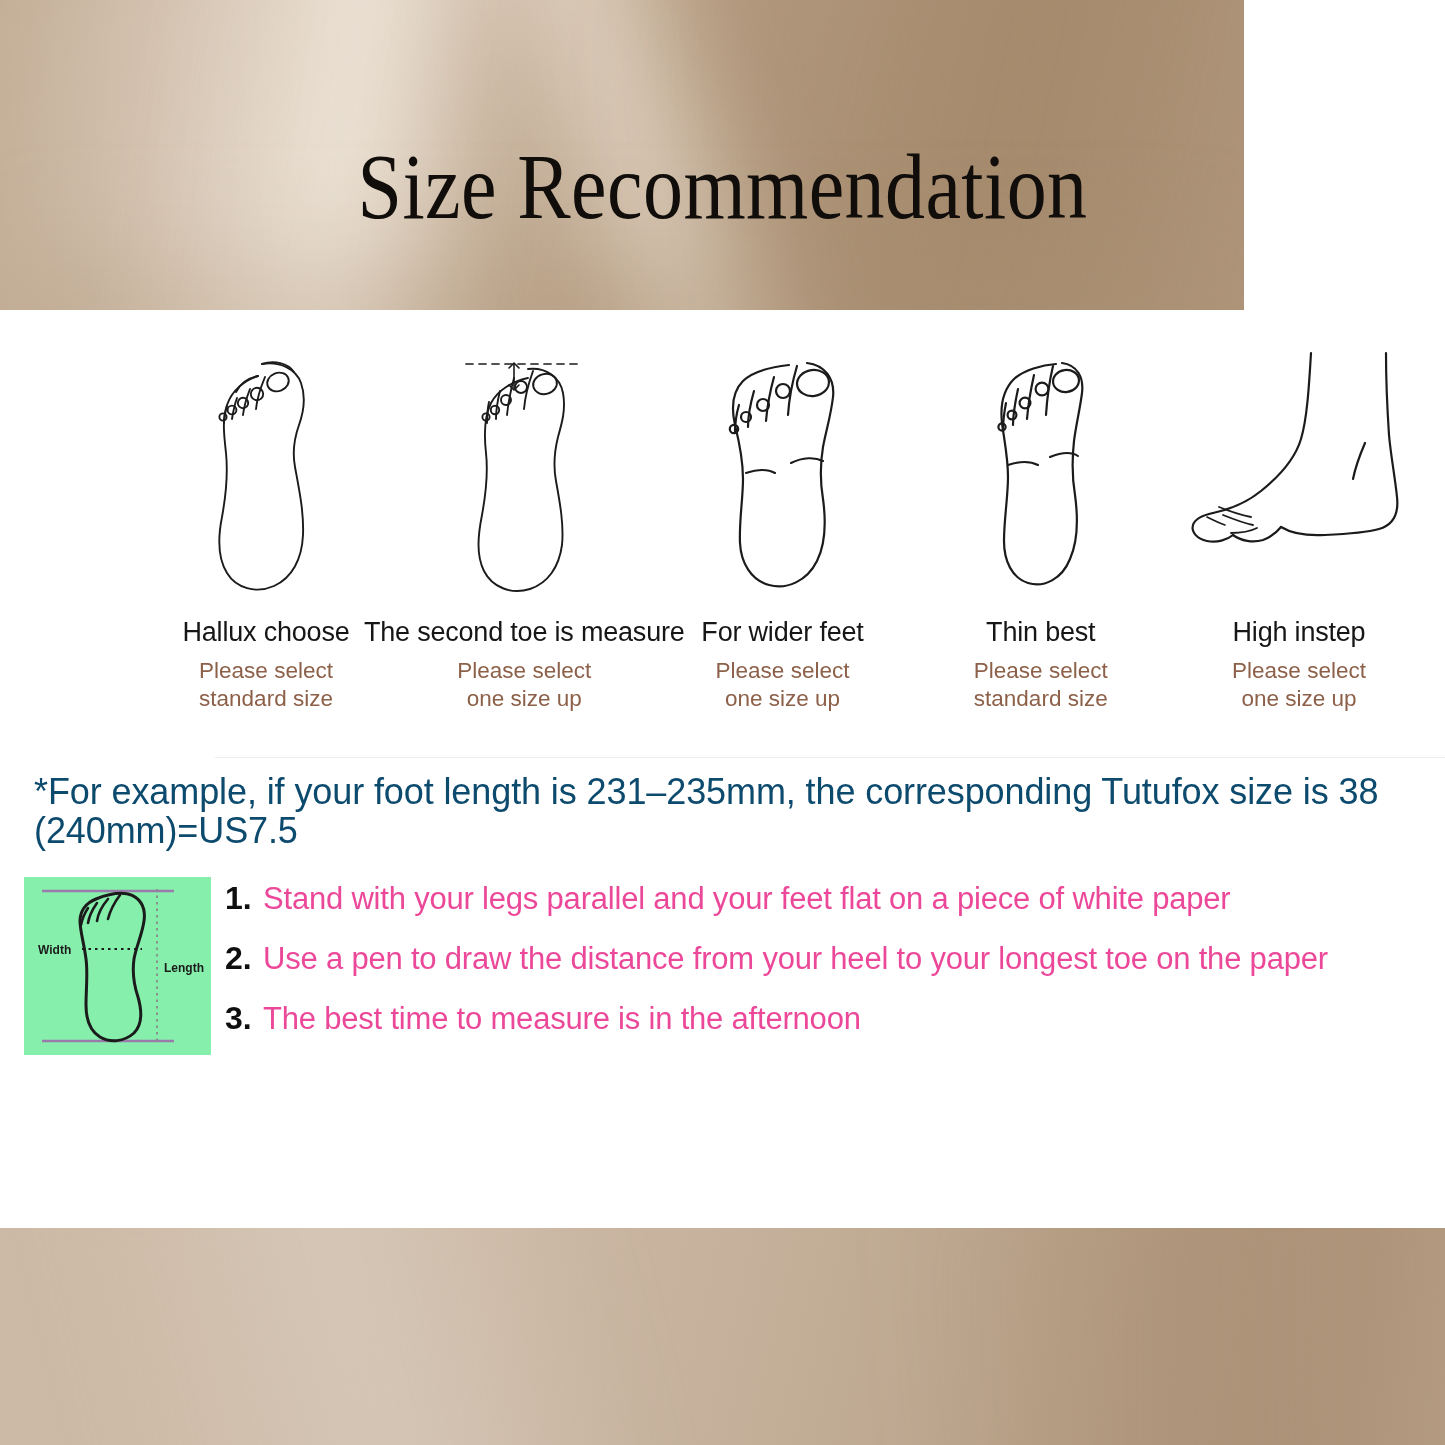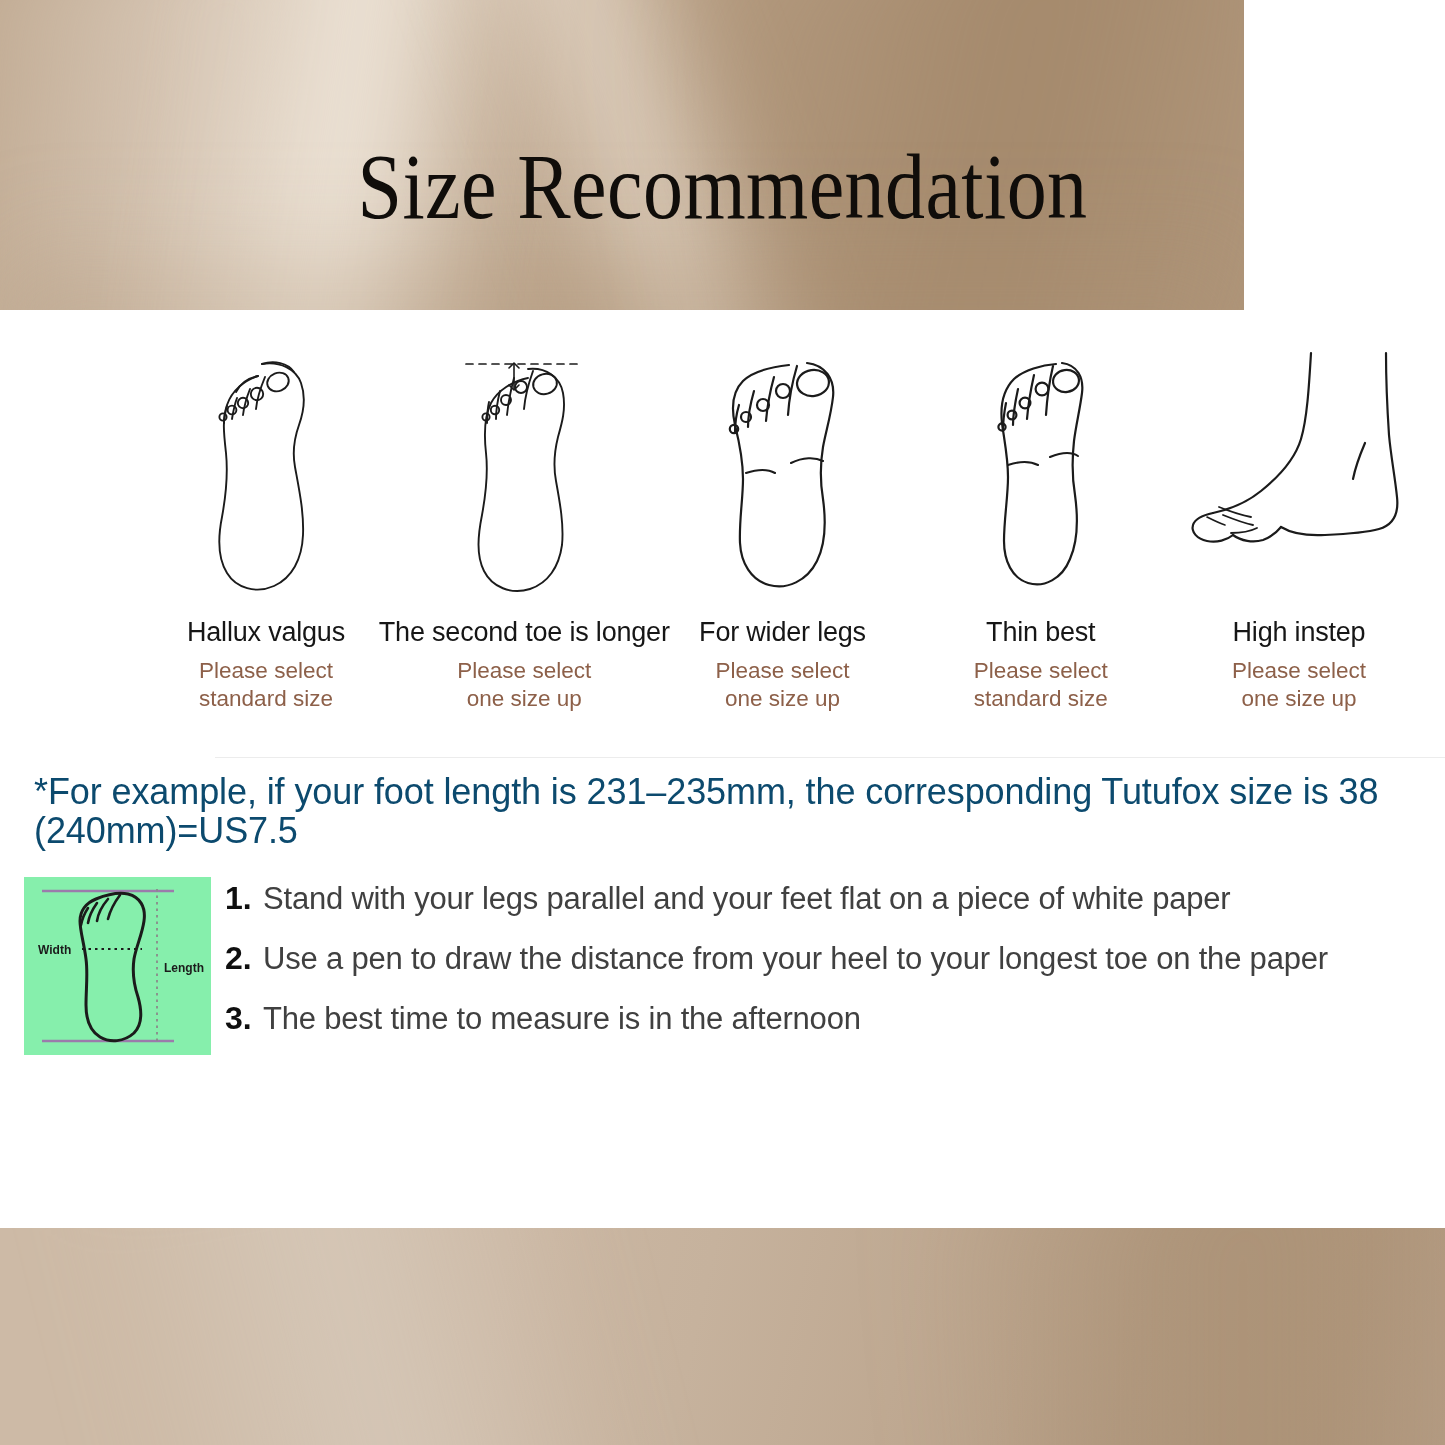--- a/index.html
+++ b/index.html
@@ -191,21 +191,21 @@
   }
   .step-num {
     font-size: 32px;
     font-weight: bold;
     color: #0f0f0f;
     width: 38px;
     flex: 0 0 38px;
   }
   .step-text {
     font-size: 31px;
-    color: #404040;
+    color: #ec4899;
     letter-spacing: -0.2px;
     line-height: 38px;
   }
 
   
   .footer {
     position: absolute;
     left: 0;
     top: 1228px;
     width: 1445px;
@@ -274,21 +274,21 @@
             <circle cx="57" cy="47" r="6.2"></circle>
             <path d="M50 42 C46 52 44 60 43 68"></path>
             <circle cx="43" cy="56" r="5.2"></circle>
             <path d="M37 51 C34 59 33 66 32 72"></path>
             <circle cx="32" cy="63" r="4.4"></circle>
             <path d="M27 59 C25 66 24 71 24 76"></path>
             <circle cx="23" cy="70" r="3.6"></circle>
           </g>
         </svg>
       </div>
-      <div class="type-title">Hallux valgus</div>
+      <div class="type-title">Hallux choose</div>
       <div class="type-advice">
         <span>Please select</span><br>
         <span>standard size</span>
       </div>
     </div>
 
     <div class="type-col">
       <div class="type-art">
         <svg width="132" height="248" viewBox="0 0 132 248">
           <g fill="none" stroke="#1b1b1b" stroke-width="1.9" stroke-linecap="round" stroke-linejoin="round">
@@ -309,21 +309,21 @@
               <path d="M8 17 L124 17"></path>
             </g>
             <g stroke-width="1.6">
               <path d="M56 17 L56 42"></path>
               <path d="M51 21 L56 16 L61 21"></path>
               <path d="M51 38 L56 43 L61 38"></path>
             </g>
           </g>
         </svg>
       </div>
-      <div class="type-title">The second toe is longer</div>
+      <div class="type-title">The second toe is measure</div>
       <div class="type-advice">
         <span>Please select</span><br>
         <span>one size up</span>
       </div>
     </div>
 
     <div class="type-col">
       <div class="type-art">
         <svg width="140" height="248" viewBox="0 0 140 248">
           <g fill="none" stroke="#1b1b1b" stroke-width="2.2" stroke-linecap="round" stroke-linejoin="round">
@@ -338,21 +338,21 @@
             <circle cx="50" cy="58" r="6"></circle>
             <path d="M41 44 C37 58 35 70 35 80"></path>
             <circle cx="33" cy="70" r="5"></circle>
             <path d="M26 58 C23 68 22 78 22 86"></path>
             <circle cx="21" cy="82" r="4.2"></circle>
             <path d="M33 126 C45 122 55 122 62 126" stroke-width="2.1"></path>
             <path d="M78 116 C90 110 102 110 110 114" stroke-width="2.1"></path>
           </g>
         </svg>
       </div>
-      <div class="type-title">For wider legs</div>
+      <div class="type-title">For wider feet</div>
       <div class="type-advice">
         <span>Please select</span><br>
         <span>one size up</span>
       </div>
     </div>
 
     <div class="type-col">
       <div class="type-art">
         <svg width="118" height="248" viewBox="0 0 118 248">
           <g fill="none" stroke="#1b1b1b" stroke-width="2.2" stroke-linecap="round" stroke-linejoin="round">

